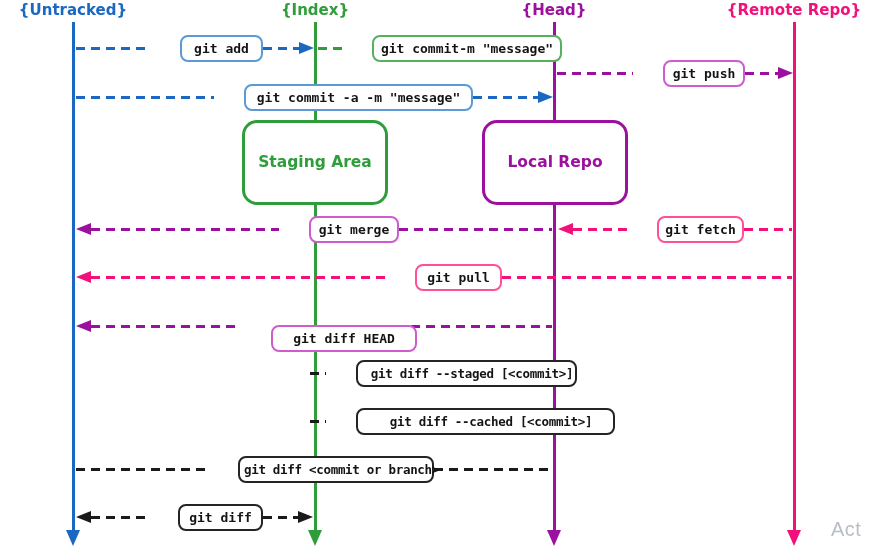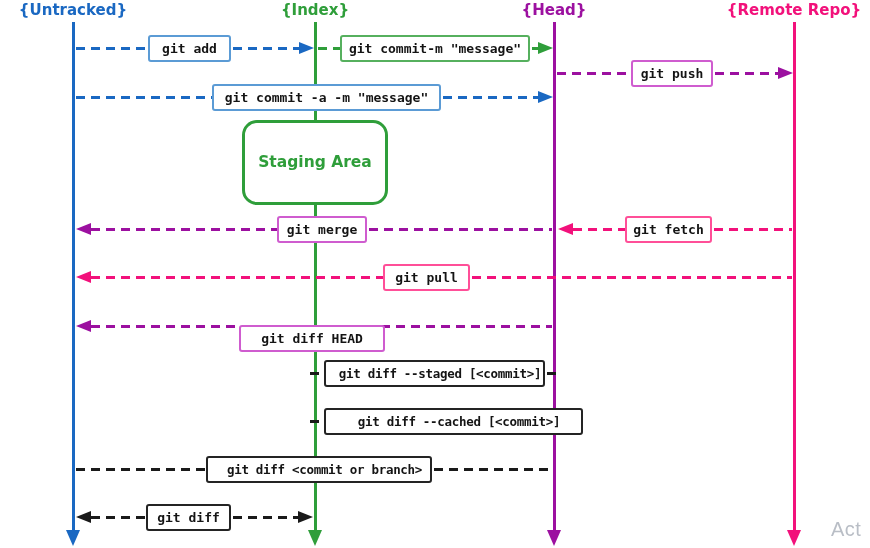--- a/index.html
+++ b/index.html
@@ -27,24 +27,24 @@
   .ah.left{border-top:6px solid transparent;border-bottom:6px solid transparent;
            border-right:15px solid currentColor;}
   .ah.down{border-left:7px solid transparent;border-right:7px solid transparent;
            border-top:16px solid currentColor;}
 
   
   .dash{position:absolute;height:3px;
         background:repeating-linear-gradient(90deg,currentColor 0 9px,transparent 9px 15px);}
 
   
-  .cmd{position:absolute;height:27px;background:#fff;border:2px solid;border-radius:3px;
+  .cmd{position:absolute;height:27px;background:#fff;border:2px solid;border-radius:8px;
        box-sizing:border-box;display:flex;align-items:center;justify-content:center;
        font-family:"DejaVu Sans Mono",monospace;font-weight:bold;font-size:13px;
-       color:#141414;white-space:nowrap;z-index:3;}
+       color:#141414;white-space:nowrap;z-index:3;margin-left:32px;}
   .cmd.blue{border-color:var(--blue-light);}
   .cmd.green{border-color:var(--green-light);}
   .cmd.purple{border-color:var(--purple-light);}
   .cmd.pink{border-color:var(--pink-light);}
   .cmd.black{border-color:#242424;}
   .cmd.tight{font-size:12.5px;letter-spacing:-0.3px;padding-left:11px;}
 
   
   .node{position:absolute;top:120px;height:85px;background:#fff;border:3px solid currentColor;
         border-radius:15px;box-sizing:border-box;display:flex;align-items:center;
@@ -68,20 +68,21 @@
   <div class="line blue" style="left:72px"></div>
   <div class="line green" style="left:314px"></div>
   <div class="line purple" style="left:553px"></div>
   <div class="line pink" style="left:793px"></div>
   <div class="ah down blue" style="left:66px;top:530px"></div>
   <div class="ah down green" style="left:308px;top:530px"></div>
   <div class="ah down purple" style="left:547px;top:530px"></div>
   <div class="ah down pink" style="left:787px;top:530px"></div>
 
   <div class="node green" style="left:242px;width:146px">Staging Area</div>
+  <div class="node purple" style="left:482px;width:146px">Local Repo</div>
 
   <div class="row">
     <div class="dash blue" style="left:76px;top:47px;width:74px"></div>
     <div class="cmd blue" style="left:148px;top:35px;width:83px">git add</div>
     <div class="dash blue" style="left:233px;top:47px;width:66px"></div>
     <div class="ah right blue" style="left:299px;top:42px"></div>
   </div>
 
   <div class="row">
     <div class="dash green" style="left:318px;top:47px;width:24px"></div>
@@ -139,21 +140,21 @@
   </div>
 
   <div class="row">
     <div class="dash black" style="left:310px;top:420px;width:16px"></div>
     <div class="cmd black tight" style="left:324px;top:408px;width:259px">git diff --cached [&lt;commit&gt;]</div>
     <div class="dash black" style="left:547px;top:420px;width:10px"></div>
   </div>
 
   <div class="row">
     <div class="dash black" style="left:76px;top:468px;width:132px"></div>
-    <div class="cmd black tight" style="left:206px;top:456px;width:226px">git diff &lt;commit or branch&gt;</div>
+    <div class="cmd black tight" style="left:206px;top:456px;width:196px">git diff &lt;commit or branch&gt;</div>
     <div class="dash black" style="left:434px;top:468px;width:118px"></div>
   </div>
 
   <div class="row">
     <div class="ah left black" style="left:76px;top:511px"></div>
     <div class="dash black" style="left:91px;top:516px;width:57px"></div>
     <div class="cmd black" style="left:146px;top:504px;width:85px">git diff</div>
     <div class="dash black" style="left:233px;top:516px;width:65px"></div>
     <div class="ah right black" style="left:298px;top:511px"></div>
   </div>

